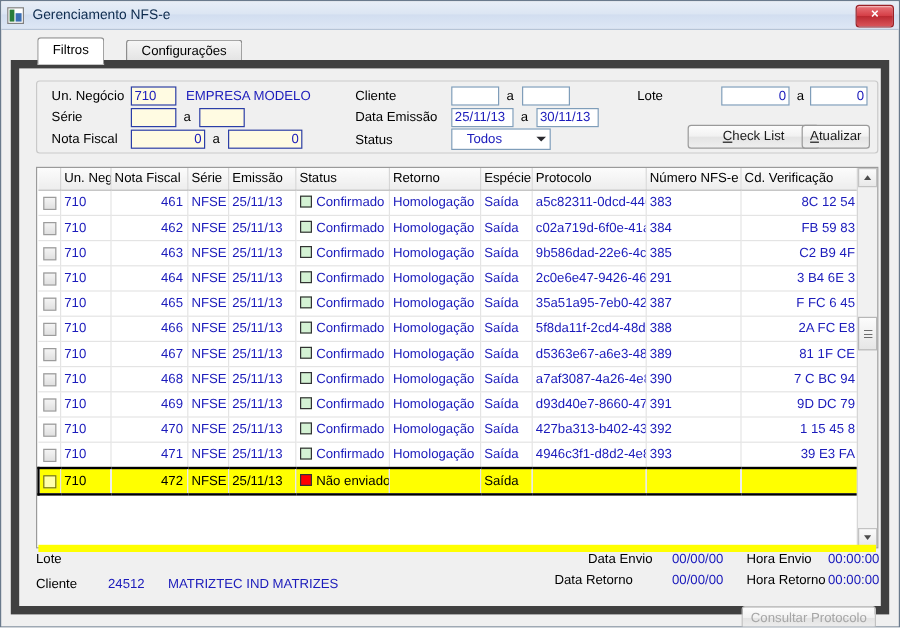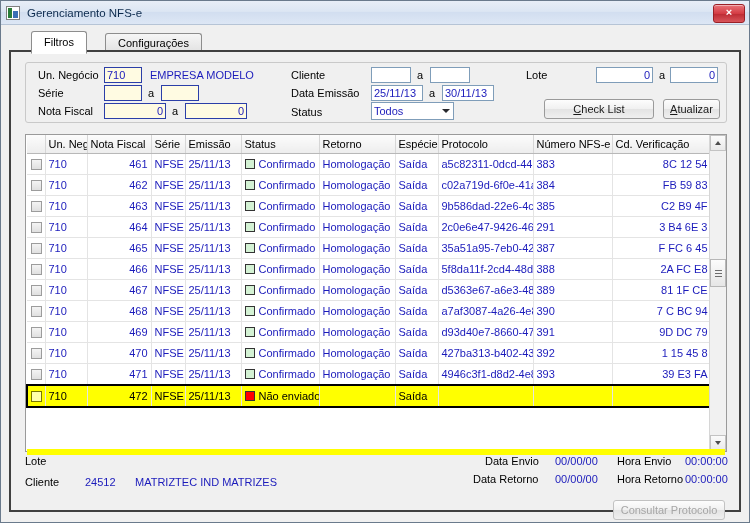--- a/index.html
+++ b/index.html
@@ -107,21 +107,21 @@
     z-index: 3;
   }
   .tab-filtros { left: 10px; }
   .tab-config { left: 84px; }
   .tabpanel {
     position: absolute;
     left: 8px; top: 49px;
     width: 732px;
     height: 462px;
     background: #f0f0f0;
-    border: 2px solid #404040;
+    border: 7px solid #404040;
     box-sizing: border-box;
   }
 
   
   .filter-box {
     position: absolute;
     left: 14px; top: 10px;
     width: 702px;
     height: 61px;
     border: 1px solid #c9c9c9;
@@ -160,21 +160,21 @@
   .fld.right { text-align: right; }
   .combo {
     position: absolute;
     box-sizing: border-box;
     height: 18px;
     background: #ffffff;
     border: 1px solid #7f9db9;
     font-size: 11px;
     color: #1b1bbb;
     line-height: 16px;
-    padding-left: 2px;
+    padding-left: 12px;
   }
   .combo .arrow {
     position: absolute;
     right: 3px; top: 6px;
     width: 0; height: 0;
     border-left: 4px solid transparent;
     border-right: 4px solid transparent;
     border-top: 4px solid #28282d;
   }
 
@@ -381,21 +381,21 @@
       <div class="combo" style="left:345px; top:39px; width:83px;">
         <span>Todos</span>
         <span class="arrow"></span>
       </div>
 
       <span class="lbl" style="left:500px; top:6px;">Lote</span>
       <input class="fld plain right" style="left: 570px; top: 4px; width: 57px;" value="0">
       <span class="lbl" style="left:633px; top:6px;">a</span>
       <input class="fld plain right" style="left: 644px; top: 4px; width: 48px;" value="0">
 
-      <div class="btn" style="left:518px; top:36px; width:110px; height:20px; line-height:19px;">
+      <div class="btn" style="left:542px; top:36px; width:110px; height:20px; line-height:19px;">
         <u>C</u><span>heck List</span>
       </div>
       <div class="btn" style="left:637px; top:36px; width:57px; height:20px; line-height:19px;">
         <u>A</u><span>tualizar</span>
       </div>
     </div>
 
     <div class="grid">
       <div class="grid-inner">
         <table class="gt">
@@ -609,21 +609,21 @@
 
       <span class="lbl" style="left:0px; top:21px;">Cliente</span>
       <span class="val-blue" style="left:60px; top:21px;">24512</span>
       <span class="val-blue" style="left:110px; top:21px;">MATRIZTEC IND MATRIZES</span>
 
       <span class="lbl" style="left:460px; top:0px;">Data Envio</span>
       <span class="val-blue" style="left:530px; top:0px;">00/00/00</span>
       <span class="lbl" style="left:592px; top:0px;">Hora Envio</span>
       <span class="val-blue" style="left:660px; top:0px;">00:00:00</span>
 
-      <span class="lbl" style="left:448px; top:18px;">Data Retorno</span>
+      <span class="lbl" style="left:432px; top:18px;">Data Retorno</span>
       <span class="val-blue" style="left:530px; top:18px;">00/00/00</span>
       <span class="lbl" style="left:592px; top:18px;">Hora Retorno</span>
       <span class="val-blue" style="left:660px; top:18px;">00:00:00</span>
 
       <div class="btn disabled" style="left:588px; top:45px; width:112px; height:20px; line-height:19px;">Consultar Protocolo</div>
     </div>
 
     <div class="sep"></div>
 
   </div>

